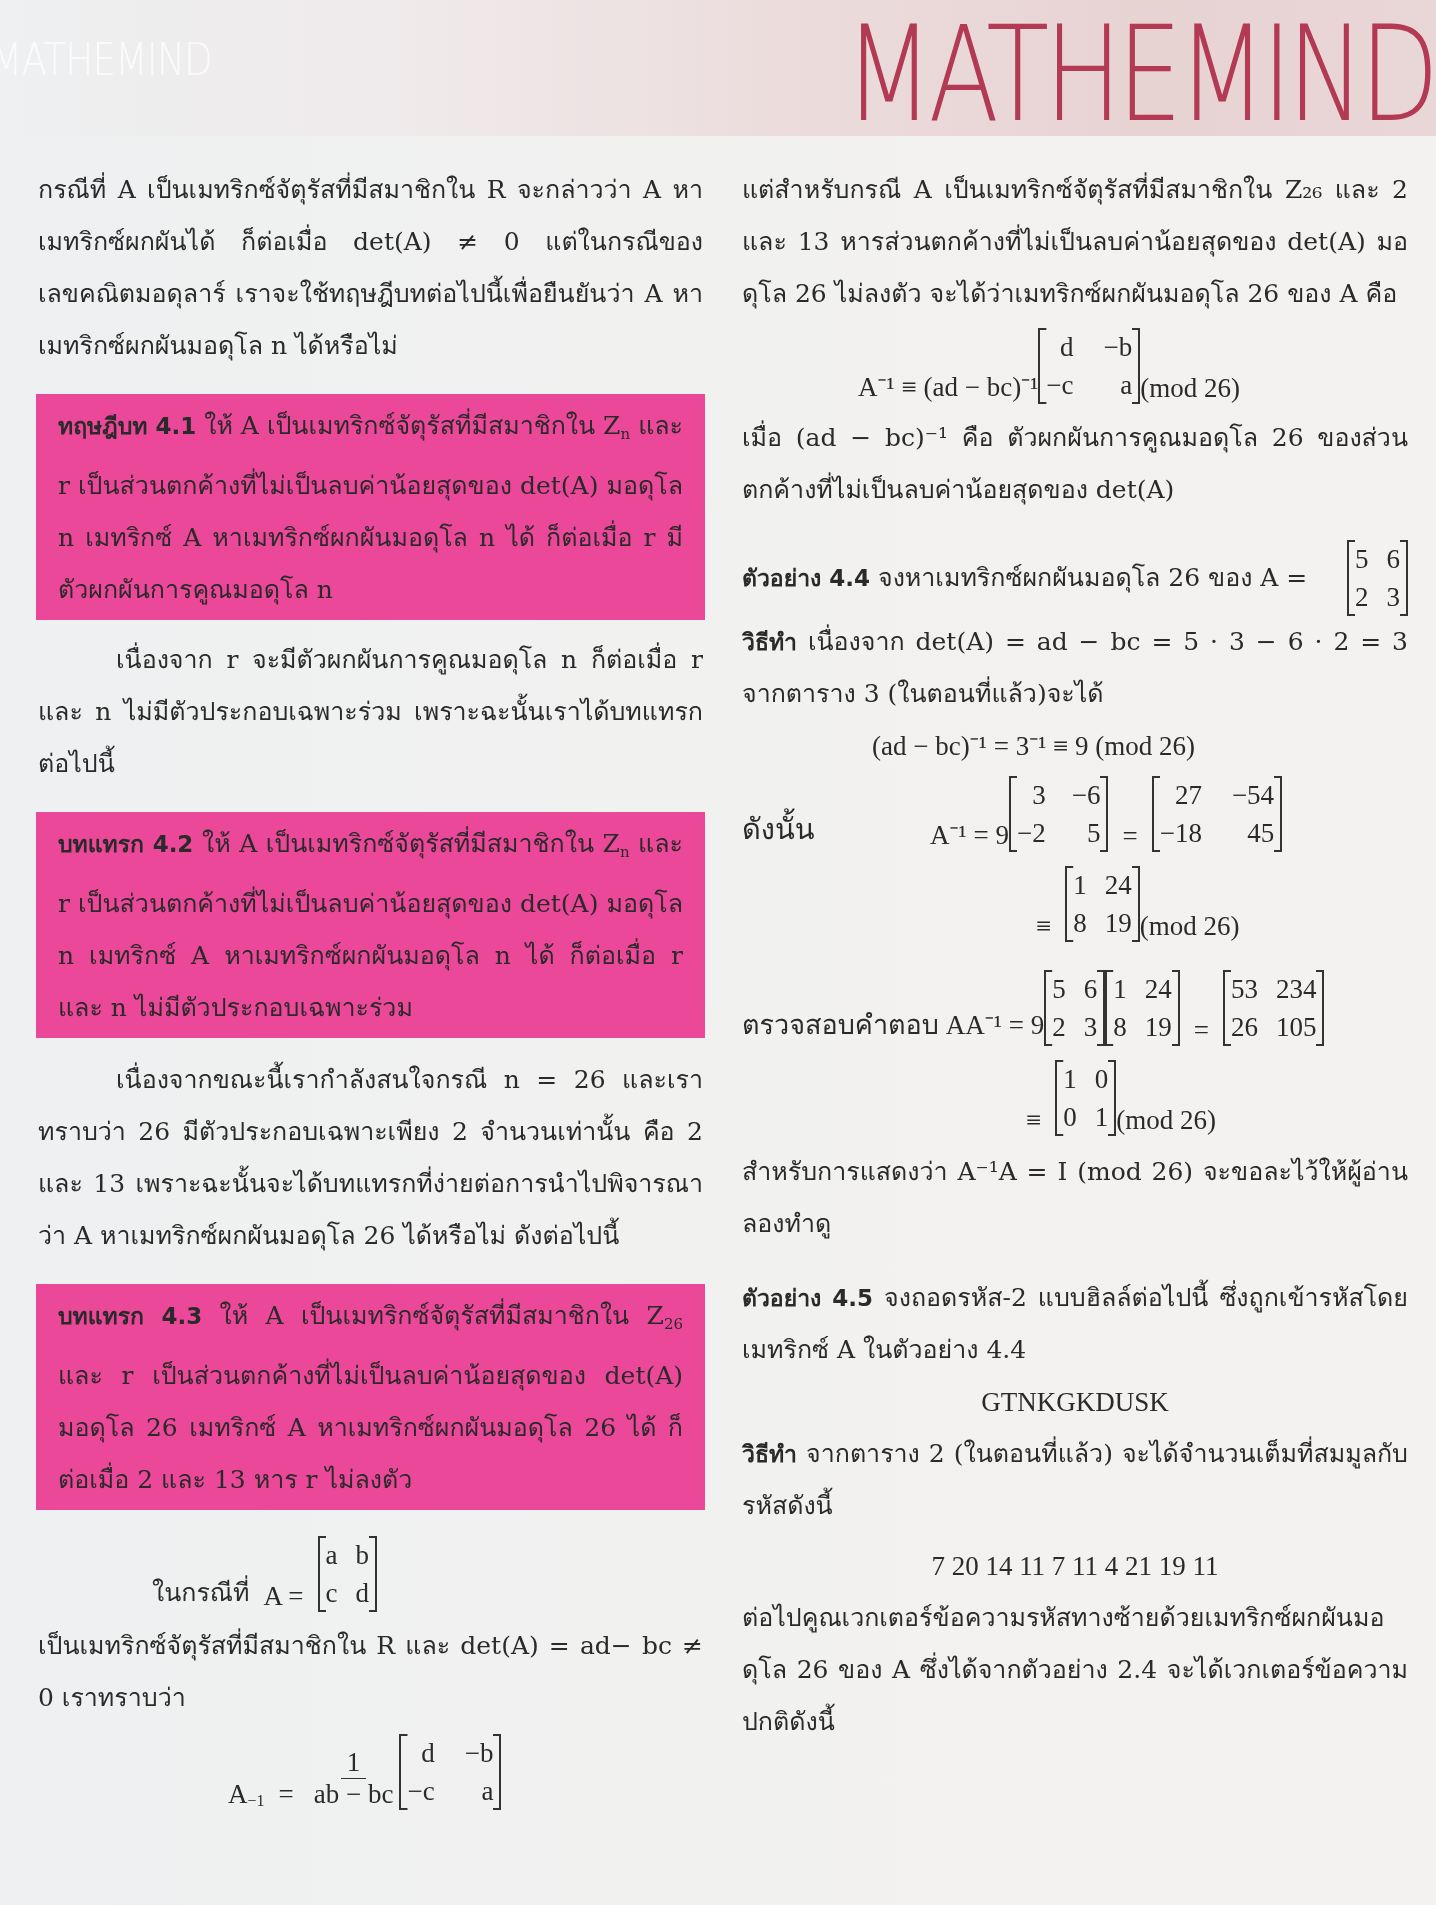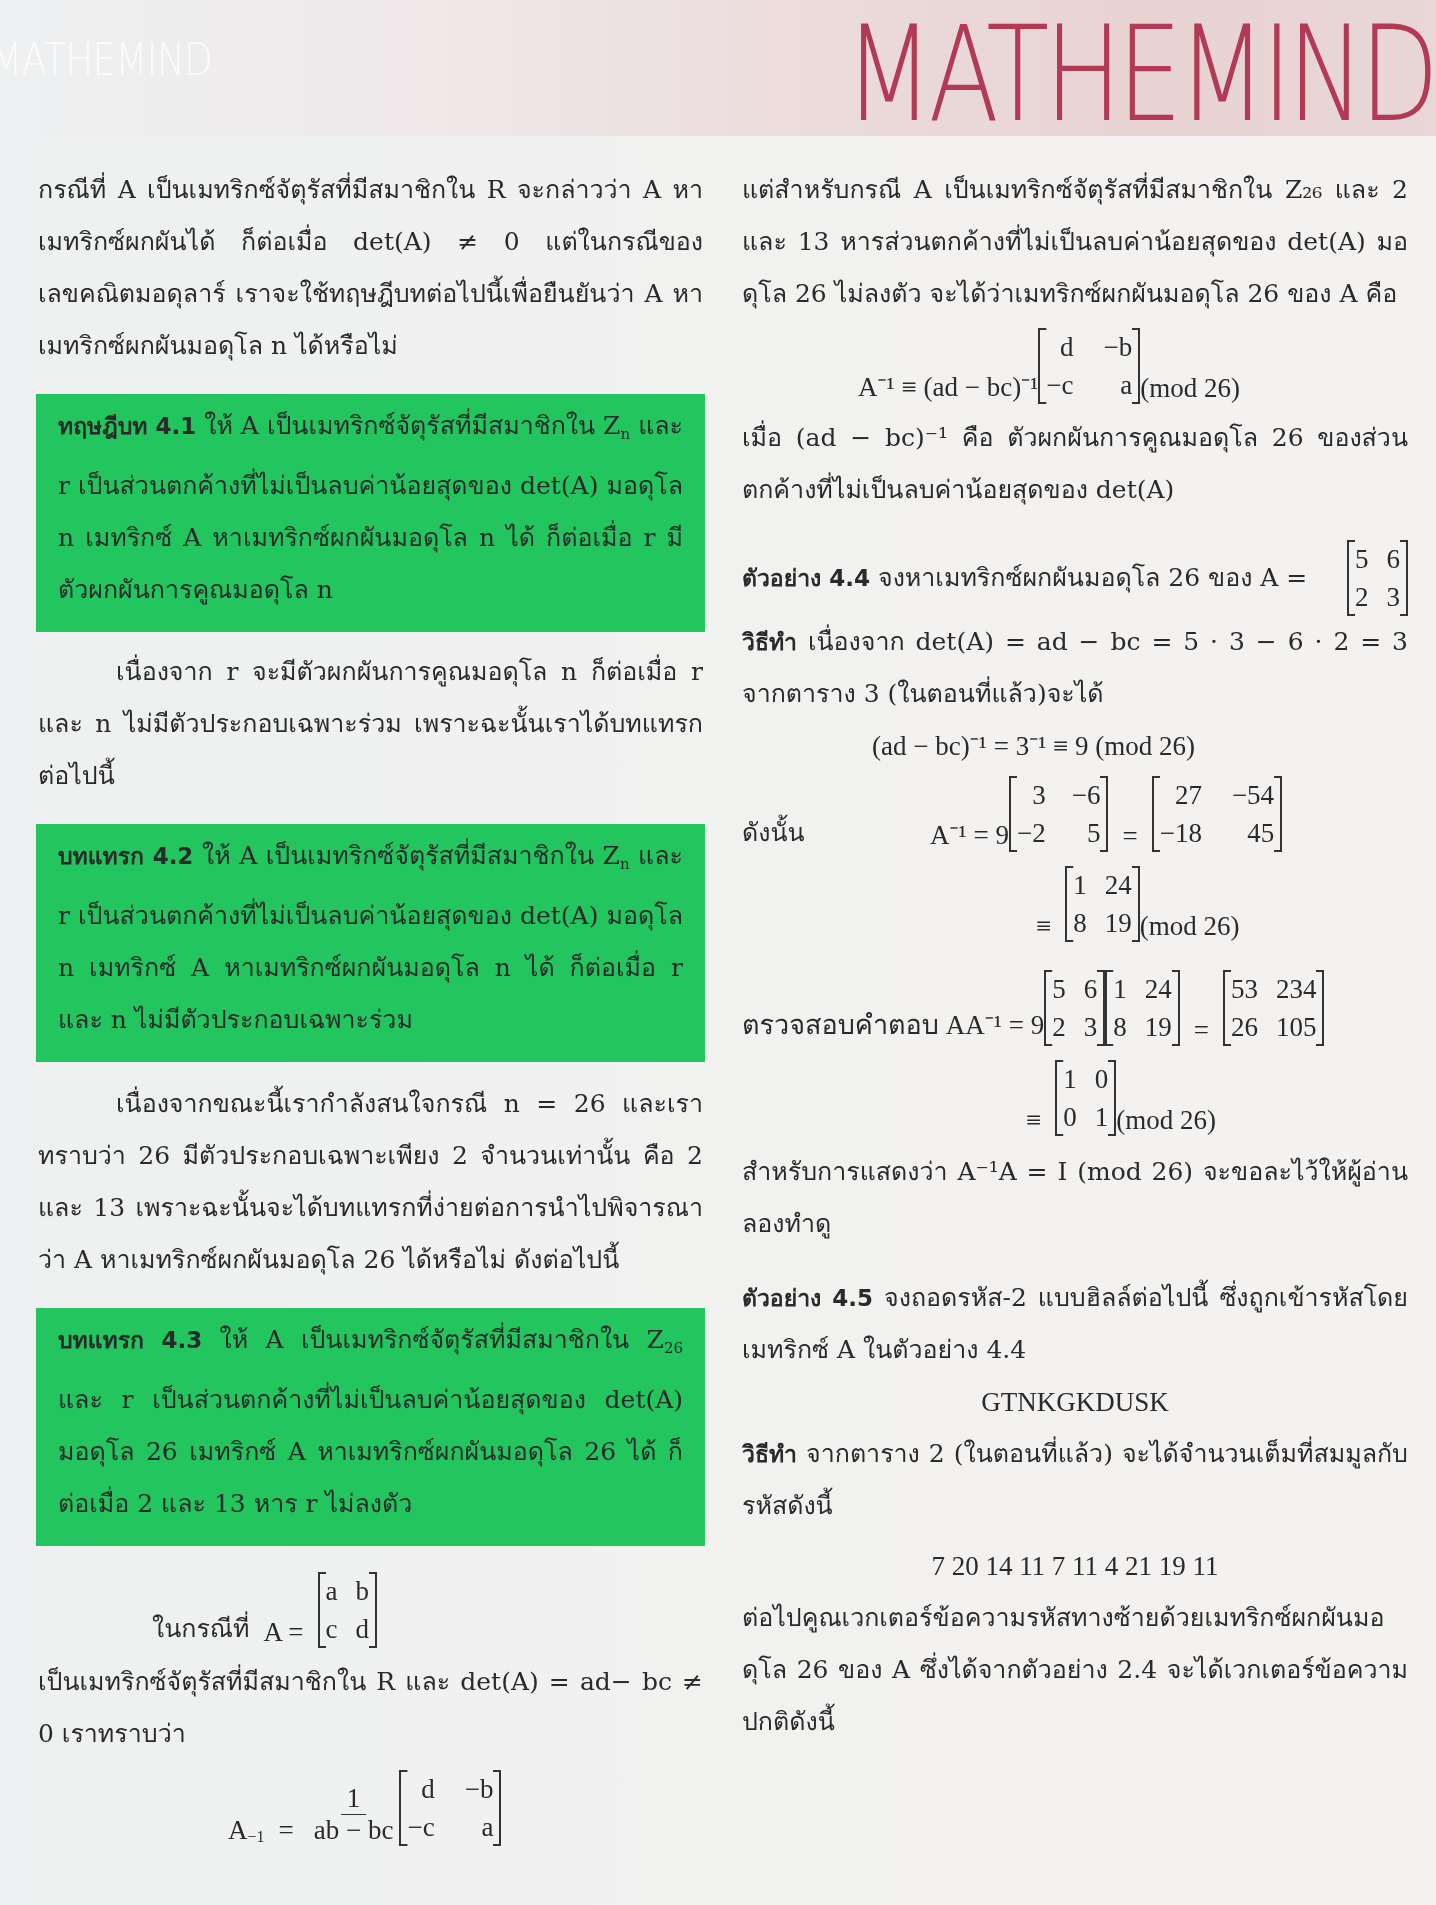--- a/index.html
+++ b/index.html
@@ -25,21 +25,21 @@
     transform: scaleX(0.78); transform-origin:right;
   }
   .col { position:absolute; top:164px; }
   .col-left { left:38px; width:665px; }
   .col-right { left:742px; width:666px; }
   .p {
     font-size:25px; line-height:52px; text-align:justify; margin:0;
   }
   .p.indent { text-indent:78px; }
   .box {
-    background:#22c55e; padding:6px 22px 16px 22px; margin-left:-2px; margin-right:-2px;
+    background:#ec4899; padding:6px 22px 4px 22px; margin-left:-2px; margin-right:-2px;
   }
   .box .p { line-height:52px; }
   b.lbl { font-family:"DejaVu Sans", sans-serif; font-weight:bold; font-size:23px; }
   .math { font-family:"Liberation Serif", serif; font-size:27px; }
   .sub { font-size:15px; vertical-align:-5px; }
   .sup { font-size:16px; vertical-align:12px; }
   .eq { display:flex; align-items:flex-end; font-family:"Liberation Serif", serif; font-size:27px; }
   .mat {
     display:inline-grid; grid-template-columns:auto auto; column-gap:18px; row-gap:4px;
     border-left:2px solid #333; border-right:2px solid #333; padding:2px 6px; position:relative;
@@ -152,21 +152,21 @@
           <span>3</span>
       </span>
     </span>
   </div>
 
   <p class="p"><b class="lbl">วิธีทำ</b><span> เนื่องจาก det(A) = ad − bc = 5 · 3 − 6 · 2 = 3 จากตาราง 3 (ในตอนที่แล้ว)จะได้</span></p>
 
   <div class="eq" style="margin-left:130px; line-height:52px;">(ad − bc)⁻¹  =  3⁻¹  ≡  9  (mod 26)</div>
 
   <div class="eq" style="margin-top:4px;">
-    <span style="font-family:'DejaVu Serif',serif;font-size:25px;width:188px;">ดังนั้น</span>
+    <span style="font-family:'DejaVu Serif',serif;font-size:29px;width:188px;">ดังนั้น</span>
     <span>A⁻¹  =  9</span>
     <span class="brk"><span class="tl"></span><span class="tr"></span><span class="bl"></span><span class="br"></span>
       <span class="mat" style="column-gap:26px;">
         <span>3</span>
           <span>−6</span>
         <span>−2</span>
           <span>5</span>
       </span>
     </span>
     <span class="gap">=</span>

